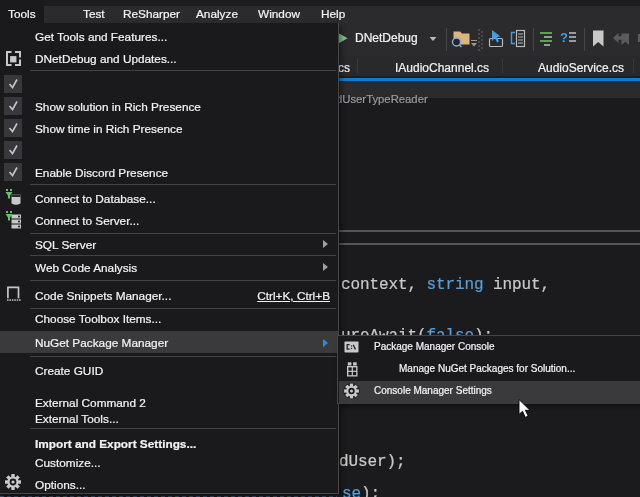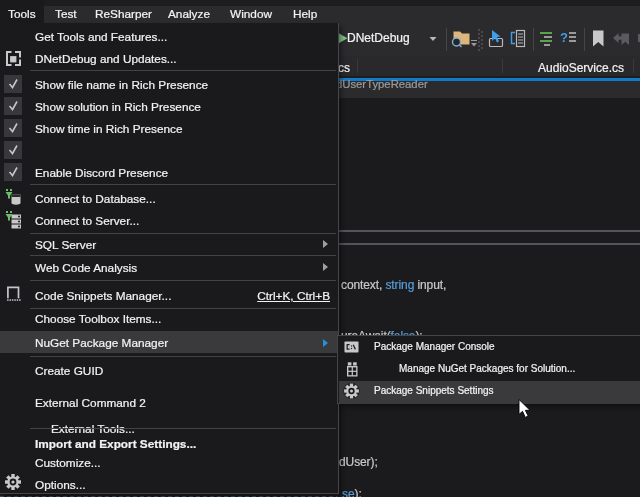--- a/index.html
+++ b/index.html
@@ -8,26 +8,26 @@
     -webkit-text-stroke-width:0.22px;}
   .abs{position:absolute;}
   .lbl{position:absolute;white-space:pre;}
   
   #topstrip{left:0;top:0;width:640px;height:6px;background:#1d1d1f;}
   #menubar{left:0;top:6px;width:640px;height:17px;background:#2b2b2e;}
   #toolbar{left:0;top:23px;width:640px;height:33px;background:#2b2b2e;}
   #tabstrip{left:0;top:56px;width:640px;height:20px;background:#29292c;}
   #blueline{left:0;top:78px;width:640px;height:3px;background:#137ac9;}
   #crumb{left:0;top:81px;width:640px;height:17px;background:#2b2b2e;}
-  .mbitem{position:absolute;top:6px;height:27px;line-height:17px;font-size:11.8px;}
+  .mbitem{position:absolute;top:6px;height:27px;line-height:17px;font-size:11.8px;margin-left:28px;}
   .tab{position:absolute;top:57px;height:22px;line-height:22px;color:#f1f1f1;}
   .vsep{position:absolute;top:28px;height:23px;width:1px;background:#46464a;}
   
   .eline{position:absolute;height:1.5px;background:#54545a;}
-  .code{position:absolute;font-family:Liberation Sans, sans-serif;font-size:12px;
+  .code{position:absolute;font-family:Liberation Mono, monospace;font-size:16px;
     line-height:16px;color:#c8c8c8;white-space:pre;letter-spacing:-0.1px;}
   .kw{color:#569cd6;}
   
   #toolshdr{left:0;top:0;width:44px;height:23px;background:#1a1a1c;}
   #mainmenu{left:0;top:23px;width:338px;height:470px;background:#1a1a1c;
     border-right:1px solid #45454a;border-bottom:1px solid #45454a;
     box-shadow:3px 3px 4px rgba(0,0,0,0.35);}
   #submenu{left:337px;top:335px;width:303px;height:69px;background:#1a1a1c;
     border:1px solid #45454a;border-right:none;box-sizing:border-box;
     box-shadow:3px 3px 4px rgba(0,0,0,0.35);}
@@ -107,70 +107,70 @@
 
     <g fill="#5a5a5f">
       <polygon points="613,15 618.5,10 618.5,13.3 622.5,13.3 622.5,16.7 618.5,16.7 618.5,20"></polygon>
       <path d="M621.5,10.5 h7.5 v11.5 l-3.75,-3.2 l-3.75,3.2 z"></path>
       <rect x="638" y="11" width="2" height="8"></rect>
     </g>
   </svg>
   <div class="vsep" style="left:446px;"></div>
   <div class="vsep" style="left:533px;"></div>
   <div class="vsep" style="left:584px;"></div>
-  <span class="lbl" style="left:347px;top:27px;height:23px;line-height:23px;">DNetDebug</span>
+  <span class="lbl" style="left:355px;top:27px;height:23px;line-height:23px;">DNetDebug</span>
 
   <div class="abs" id="tabstrip"></div>
   <div class="abs" style="left:0;top:76px;width:640px;height:2px;background:#1e1e21;"></div>
   <span class="tab" style="left:338px;">cs</span>
   <div class="abs" style="left:357px;top:59px;width:1px;height:14px;background:#3a3a3e;"></div>
   <div class="abs" style="left:502px;top:59px;width:1px;height:14px;background:#3a3a3e;"></div>
   <div class="abs" style="left:633px;top:59px;width:1px;height:14px;background:#3a3a3e;"></div>
+  <span class="tab" style="left:395px;">IAudioChannel.cs</span>
   <span class="tab" style="left:538px;">AudioService.cs</span>
   <div class="abs" id="blueline"></div>
   <div class="abs" id="crumb"></div>
-  <span class="lbl" style="left:336px;top:74px;height:20px;line-height:20px;color:#9b9b9b;font-size:11.3px;">dUserTypeReader</span>
+  <span class="lbl" style="left:336px;top:89px;height:20px;line-height:20px;color:#9b9b9b;font-size:11.3px;">dUserTypeReader</span>
 
   <div class="eline" style="left:339px;top:230px;width:301px;"></div>
   <div class="eline" style="left:339px;top:243px;width:301px;"></div>
   <div class="code" style="left:341px;top:277px;">context, <span class="kw">string</span> input,</div>
   <div class="code" style="left:341px;top:328px;">ureAwait(<span class="kw">false</span>);</div>
   <div class="code" style="left:339px;top:454px;">dUser);</div>
   <div class="code" style="left:342px;top:486px;"><span class="kw">se</span>);</div>
   <div class="abs" style="left:0;top:495.5px;width:337px;height:1.5px;
     background:repeating-linear-gradient(90deg,#344d6b 0 4px,transparent 4px 7px);"></div>
 
   <div class="abs" id="toolshdr"></div>
   <span class="lbl" style="left:8px;top:6px;height:17px;line-height:17px;font-size:11.8px;">Tools</span>
   <div class="abs" id="mainmenu">
     <div class="hl" style="left:0;top:308px;width:338px;height:22px;"></div>
     <div class="mi" style="top:3px;">Get Tools and Features...</div>
     <div class="mi" style="top:25px;">DNetDebug and Updates...</div>
     <div class="msep" style="top:47px;"></div>
-    <div class="mi" style="top:51px;">Show file name in Rich Presence</div>
     <div class="mi" style="top:73px;">Show solution in Rich Presence</div>
     <div class="mi" style="top:95px;">Show time in Rich Presence</div>
     <div class="mi" style="top:139px;">Enable Discord Presence</div>
     <div class="msep" style="top:161px;"></div>
     <div class="mi" style="top:165px;">Connect to Database...</div>
     <div class="mi" style="top:187px;text-align:right;">Connect to Server...</div>
     <div class="msep" style="top:210px;"></div>
     <div class="mi" style="top:211px;">SQL Server</div>
     <div class="msep" style="top:232px;"></div>
     <div class="mi" style="top:234px;">Web Code Analysis</div>
     <div class="msep" style="top:257px;"></div>
     <div class="mi" style="top:262px;">Code Snippets Manager...</div>
     <div class="sc" style="top:262px;">Ctrl+K, Ctrl+B</div>
     <div class="msep" style="top:285px;"></div>
     <div class="mi" style="top:285px;">Choose Toolbox Items...</div>
     <div class="mi" style="top:309px;">NuGet Package Manager</div>
     <div class="msep" style="top:333px;"></div>
     <div class="mi" style="top:337px;">Create GUID</div>
     <div class="mi" style="top:369px;">External Command 2</div>
-    <div class="mi" style="top:395px;margin-left:16px;">External Tools...</div>
+    <div class="mi" style="top:385px;">External Tools...</div>
     <div class="msep" style="top:405px;"></div>
     <div class="mi" style="top:410px;font-weight:bold;">Import and Export Settings...</div>
     <div class="mi" style="top:429px;">Customize...</div>
     <div class="mi" style="top:451px;">Options...</div>
 
     <div class="arr" style="left:323px;top:217px;"></div>
     <div class="arr" style="left:323px;top:240px;"></div>
     <div class="arr" style="left:323px;top:316px;border-left-color:#2090e0;"></div>
 
     <svg class="abs" style="left:0;top:0;" width="30" height="470" viewBox="0 0 30 470">
@@ -243,21 +243,21 @@
         <circle r="1.6" fill="#c8c8c8"></circle>
       </g>
     </svg>
   </div>
 
   <div class="abs" id="submenu">
     <div class="hl" style="left:1px;top:45px;width:302px;height:23px;"></div>
   </div>
   <span class="smi" style="top:336px;">Package Manager Console</span>
   <span class="smi" style="top:358px;margin-left:25px;">Manage NuGet Packages for Solution...</span>
-  <span class="smi" style="top:380px;">Package Snippets Settings</span>
+  <span class="smi" style="top:380px;">Console Manager Settings</span>
   <svg class="abs" style="left:337px;top:335px;" width="30" height="69" viewBox="0 0 30 69">
 
     <rect x="7.5" y="6.5" width="14" height="11" rx="0.8" fill="#c8c8c8"></rect>
     <g stroke="#222226" stroke-width="1.3" fill="none">
       <path d="M12.6,9.6 h-2.4 v4.6 h2.4"></path>
       <path d="M16.2,9.8 l2.2,4.6"></path>
     </g>
     <g fill="#222226">
       <rect x="13.9" y="10.4" width="1.2" height="1.2"></rect>
       <rect x="13.9" y="12.9" width="1.2" height="1.2"></rect>

